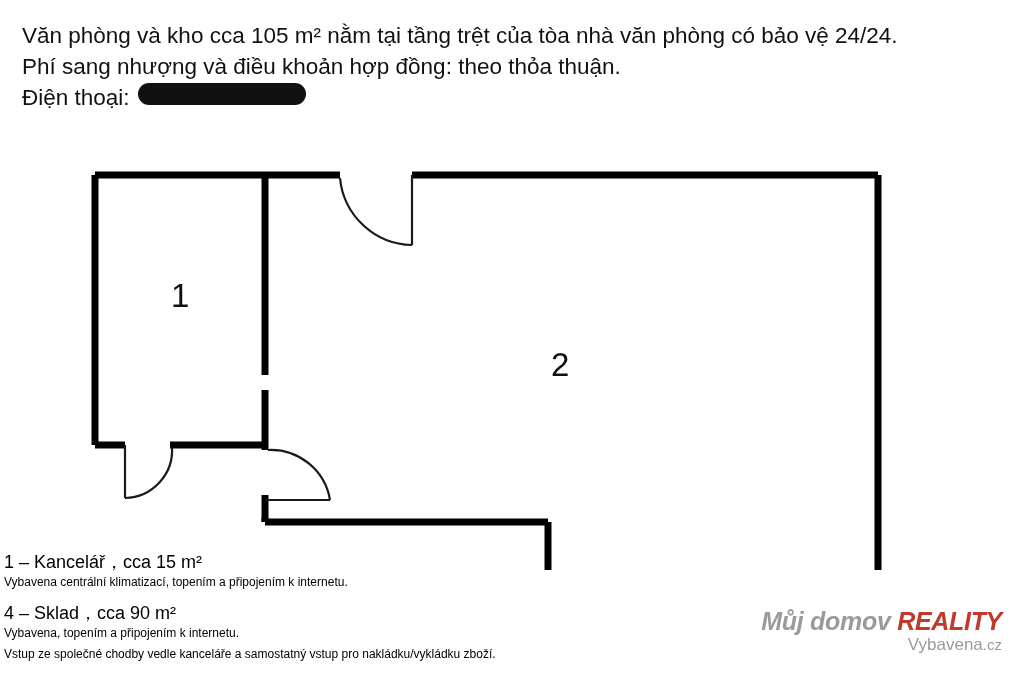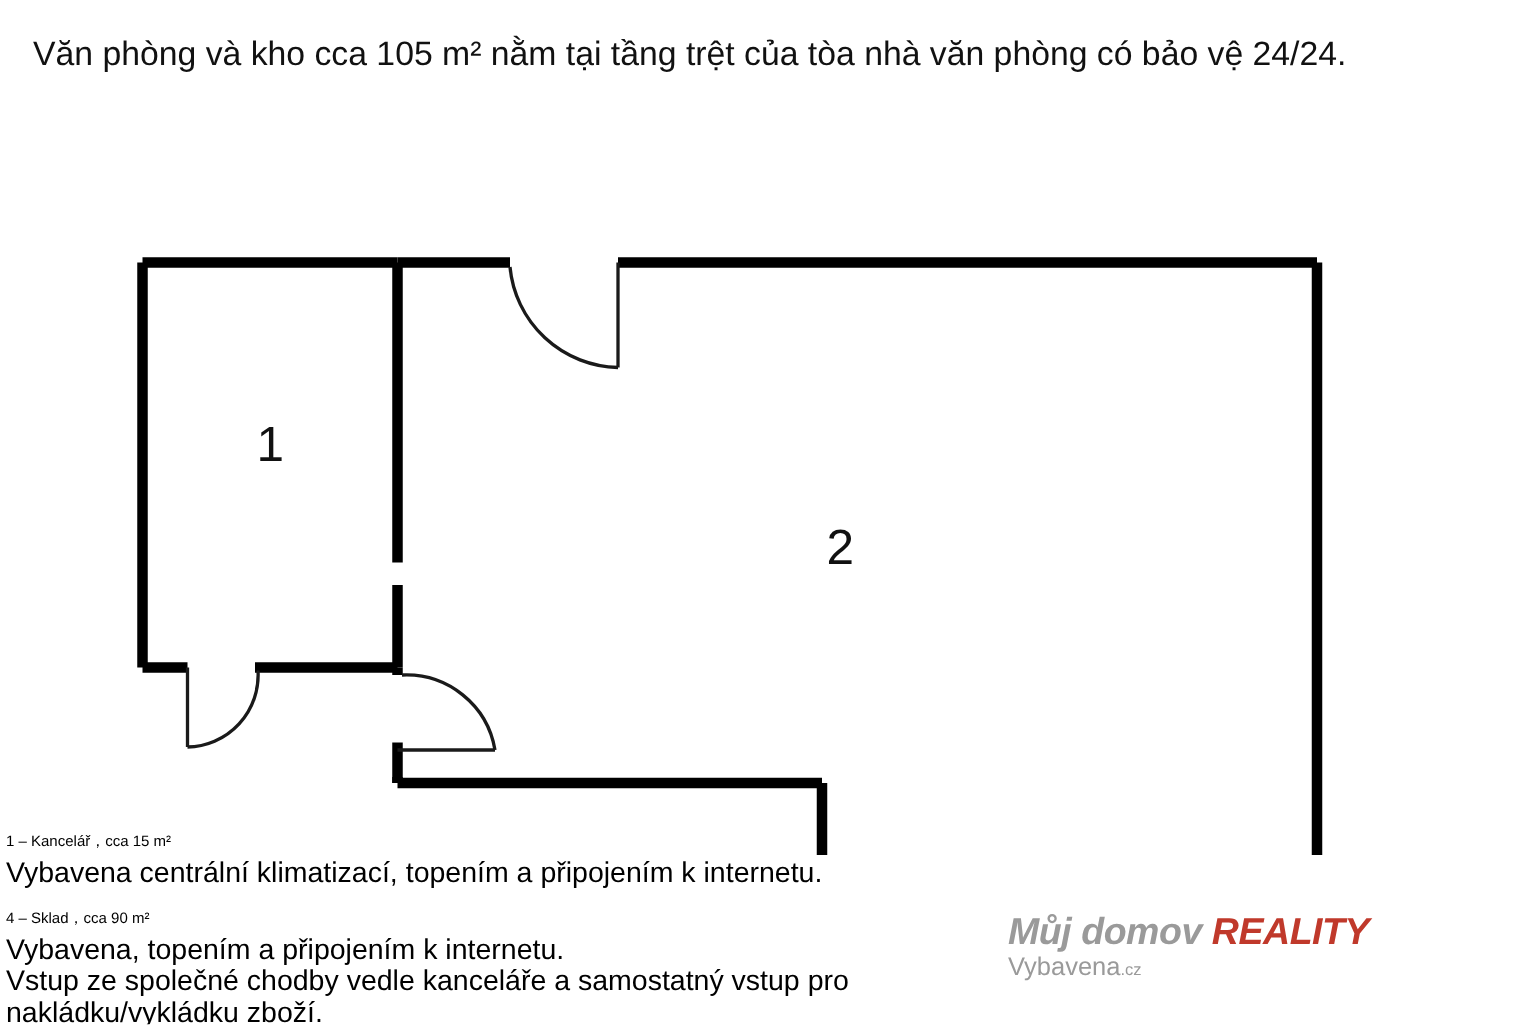--- a/index.html
+++ b/index.html
@@ -54,62 +54,69 @@
   }
 
   
   #legend {
     position: absolute;
     left: 4px;
     top: 552px;
     width: 720px;
   }
   #legend .head {
-    font-size: 10px;
+    font-size: 18px;
     line-height: 20px;
     margin-top: 10px;
   }
   #legend .head:first-child { margin-top: 0; }
   #legend .body {
-    font-size: 19px;
+    font-size: 12px;
     line-height: 21px;
   }
 
   
   #watermark {
     position: absolute;
     left: 672px;
     top: 608px;
     width: 330px;
-    text-align: left;
+    text-align: right;
     user-select: none;
   }
   #wm-main {
     font-size: 25px;
     font-weight: bold;
     font-style: italic;
     letter-spacing: -0.3px;
     line-height: 27px;
   }
   #wm-main .grey { color: #9a9a9a; }
   #wm-main .red { color: #c0392b; }
   #wm-sub {
     font-size: 17px;
     line-height: 19px;
     color: #9a9a9a;
   }
-  #wm-sub .cz { font-size: 11px; }
+  #wm-sub .cz { font-size: 15px; }
 </style>
 </head>
 <body>
 
 <div id="page">
 
   <div id="desc">
     <div class="line">Văn phòng và kho cca 105 m² nằm tại tầng trệt của tòa nhà văn phòng có bảo vệ 24/24.</div>
+    <div class="line">Phí sang nhượng và điều khoản hợp đồng: theo thỏa thuận.</div>
+    <div class="line">
+      <span id="phone-line">
+        <span>Điện thoại:</span>
+        <span id="phone-redaction"></span>
+      </span>
+    </div>
   </div>
 
   <div id="plan">
     <svg width="1024" height="420" viewBox="0 0 1024 420">
       <g fill="none" stroke="#000000" stroke-width="7" stroke-linecap="butt" stroke-linejoin="miter">
 
         <path d="M 95,25 L 95,295"></path>
         <path d="M 95,25 L 265,25"></path>
         <path d="M 265,25 L 265,225"></path>
         <path d="M 265,240 L 265,295"></path>

